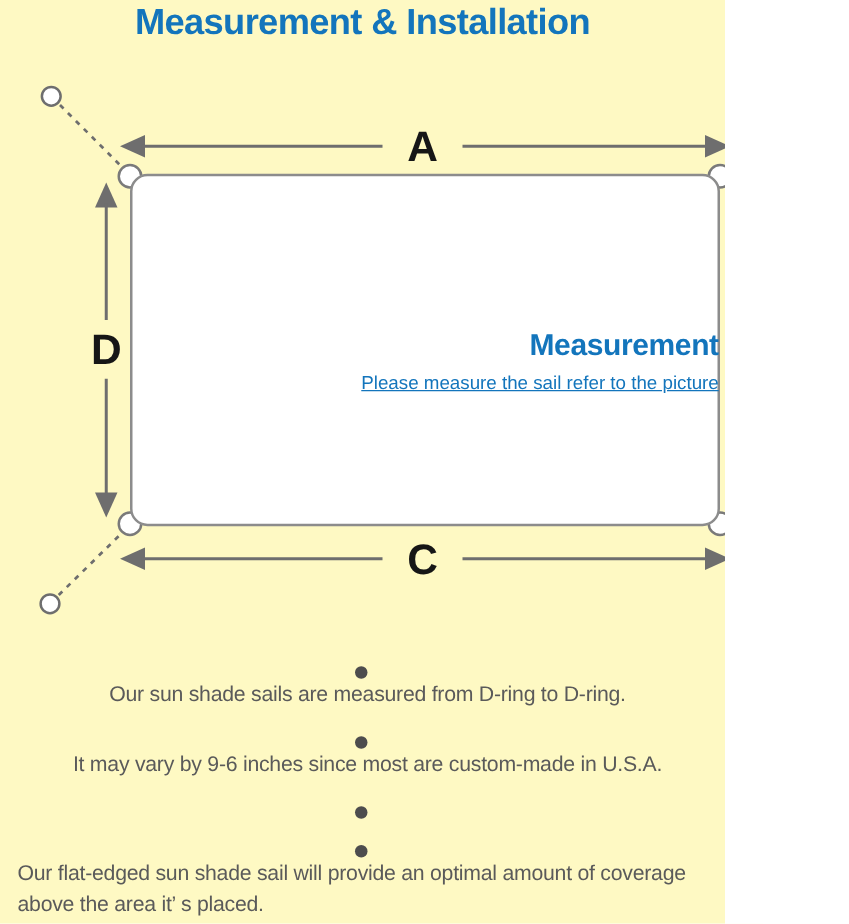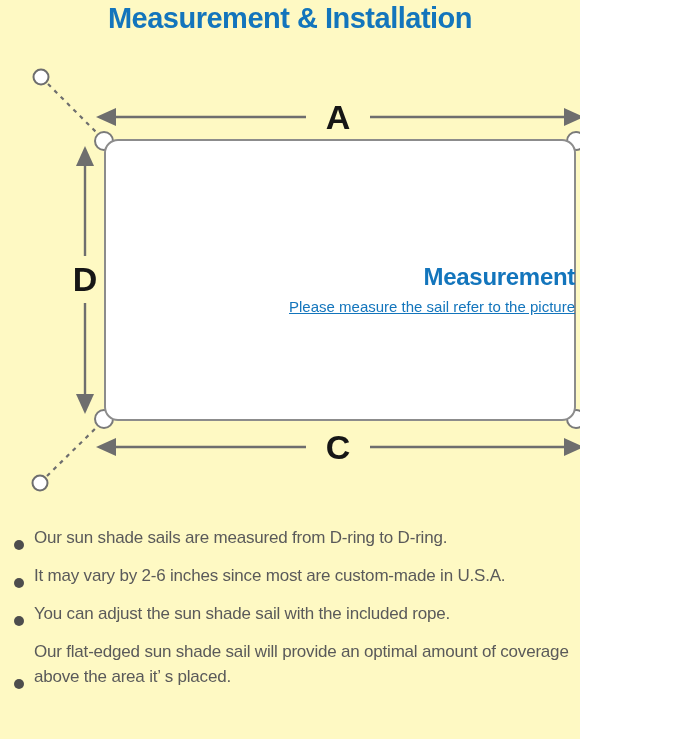--- a/index.html
+++ b/index.html
@@ -26,22 +26,23 @@
   .center-heading{
     font-size:24px;font-weight:700;color:#1375bc;letter-spacing:-0.3px;
   }
   .center-sub{
     margin-top:7px;font-size:15px;color:#1375bc;text-decoration:underline;
   }
   .bullets{
     position:absolute;top:525px;left:14px;right:6px;
   }
   .bullet{
-    display:flex;align-items:flex-end;
+    display:flex;align-items:center;
     margin-bottom:13px;
+    flex-direction:column;
   }
   .dot{
     width:10px;height:10px;border-radius:50%;
     background:#4d4d4d;flex-shrink:0;
     margin:8px 10px 0 0;
   }
   .bullet-text{
     font-size:17px;line-height:25px;color:#5a5a5a;
     letter-spacing:-0.2px;
   }
@@ -120,25 +121,24 @@
     <div class="center-sub">Please measure the sail refer to the picture</div>
   </div>
 
   <div class="bullets">
     <div class="bullet">
       <span class="dot"></span>
       <span class="bullet-text">Our sun shade sails are measured from D-ring to D-ring.</span>
     </div>
     <div class="bullet">
       <span class="dot"></span>
-      <span class="bullet-text">It may vary by 2-6 inches since most are custom-made in U.S.A.</span>
+      <span class="bullet-text">It may vary by 9-6 inches since most are custom-made in U.S.A.</span>
     </div>
     <div class="bullet">
       <span class="dot"></span>
-      <span class="bullet-text">You can adjust the sun shade sail with the included rope.</span>
     </div>
     <div class="bullet">
       <span class="dot"></span>
       <span class="bullet-text">Our flat-edged sun shade sail will provide an optimal amount of coverage above the area it’ s placed.</span>
     </div>
   </div>
 
 </div>
 
 </body></html>

